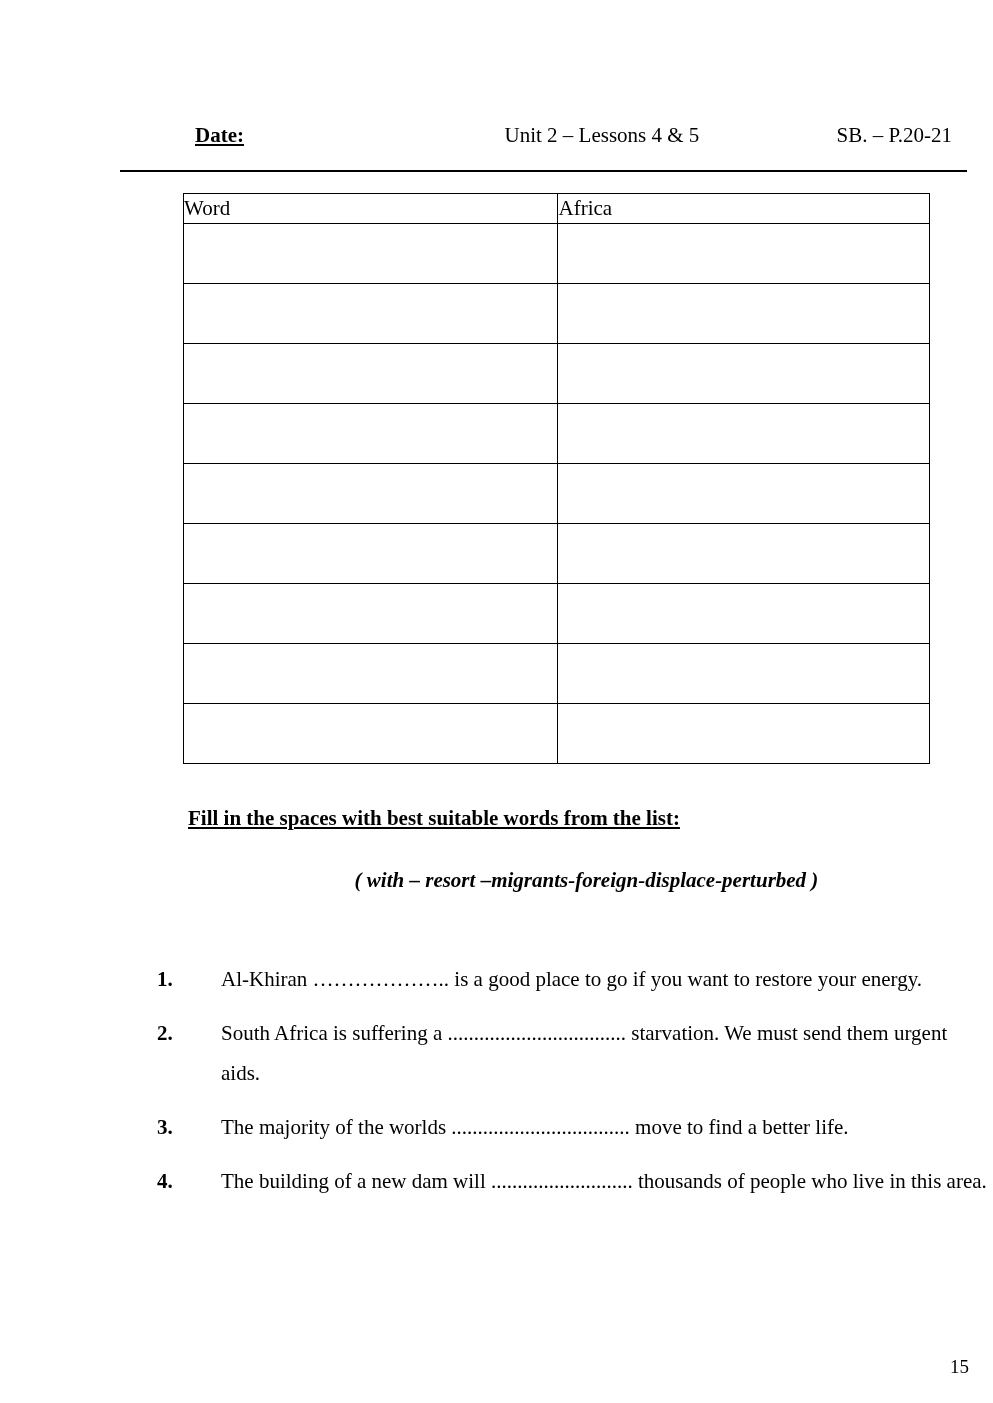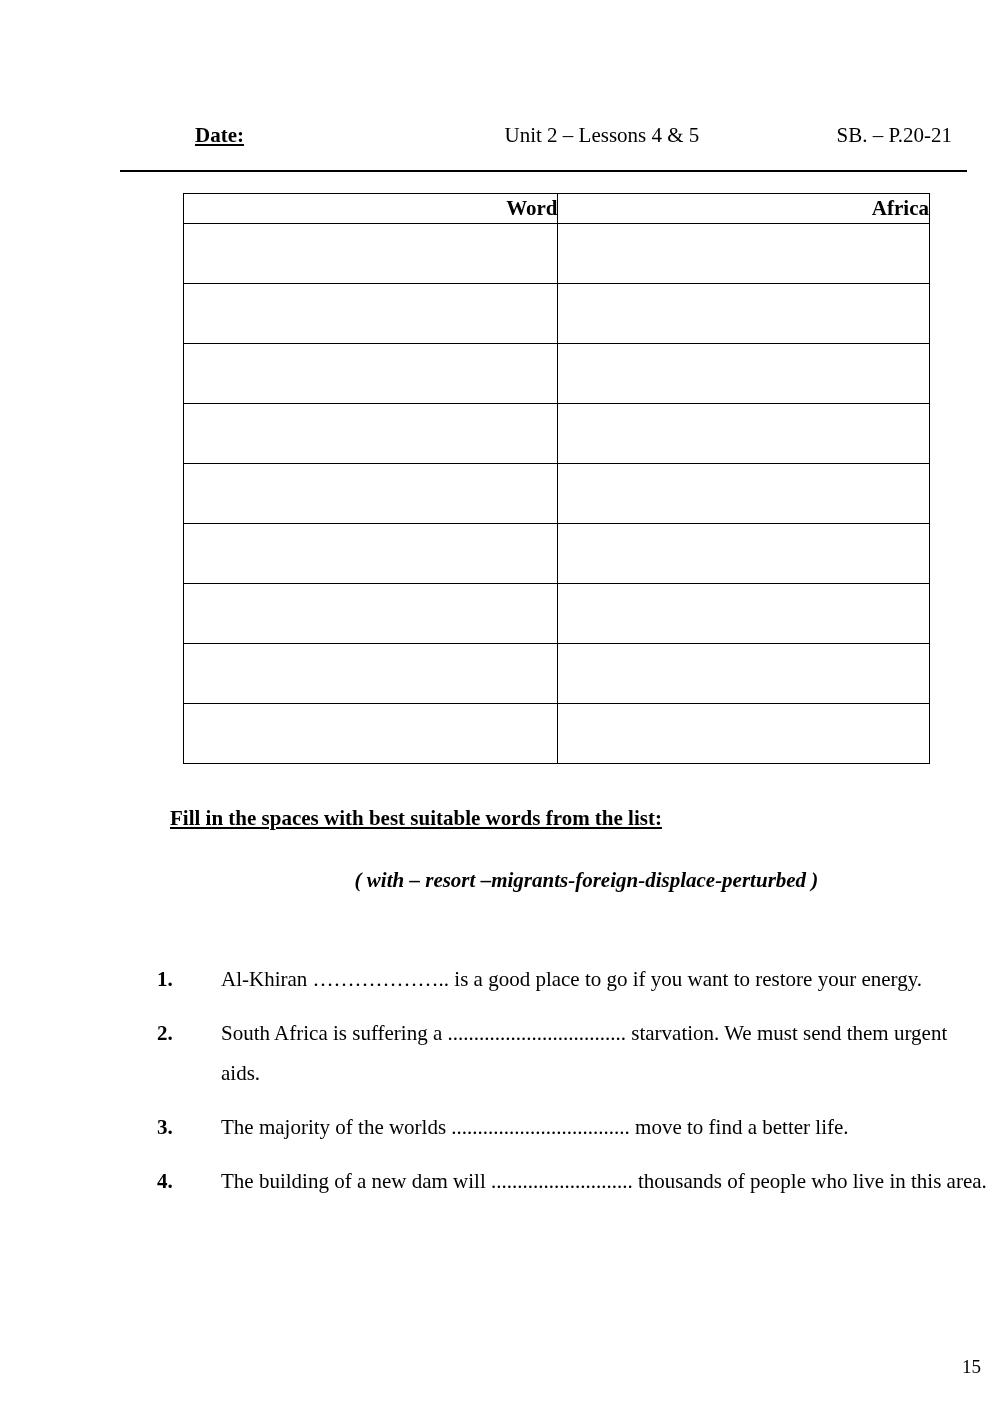--- a/index.html
+++ b/index.html
@@ -47,34 +47,34 @@
     top: 133px;
     width: 747px;
     border-collapse: collapse;
   }
   table.vocab th, table.vocab td {
     border: 1.5px solid #000;
   }
   table.vocab th {
     height: 30px;
     font-size: 21px;
-    font-weight: bold;
-    text-align: right;
+    font-weight: normal;
+    text-align: left;
     vertical-align: middle;
   }
   table.vocab td {
     height: 60px;
   }
   table.vocab col.c-word    { width: 375px; }
   table.vocab col.c-meaning { width: 372px; }
 
   
   .fill-instruction {
     position: absolute;
-    left: 110px;
+    left: 128px;
     top: 746px;
     font-size: 21px;
     font-weight: bold;
     text-decoration: underline;
   }
   .word-bank {
     position: absolute;
     left: 123px;
     width: 807px;
     top: 808px;
@@ -98,21 +98,21 @@
   }
   .ex-item .txt { flex: 1; font-family: Liberation Serif, serif; }
   .ex-item.i1 { top: 884px; }
   .ex-item.i2 { top: 938px; }
   .ex-item.i3 { top: 1032px; }
   .ex-item.i4 { top: 1086px; }
 
   
   .page-number {
     position: absolute;
-    right: 42px;
+    right: 54px;
     top: 1296px;
     font-size: 19px;
   }
 </style>
 </head>
 <body>
 
 <div class="page">
 
   <div class="header">

